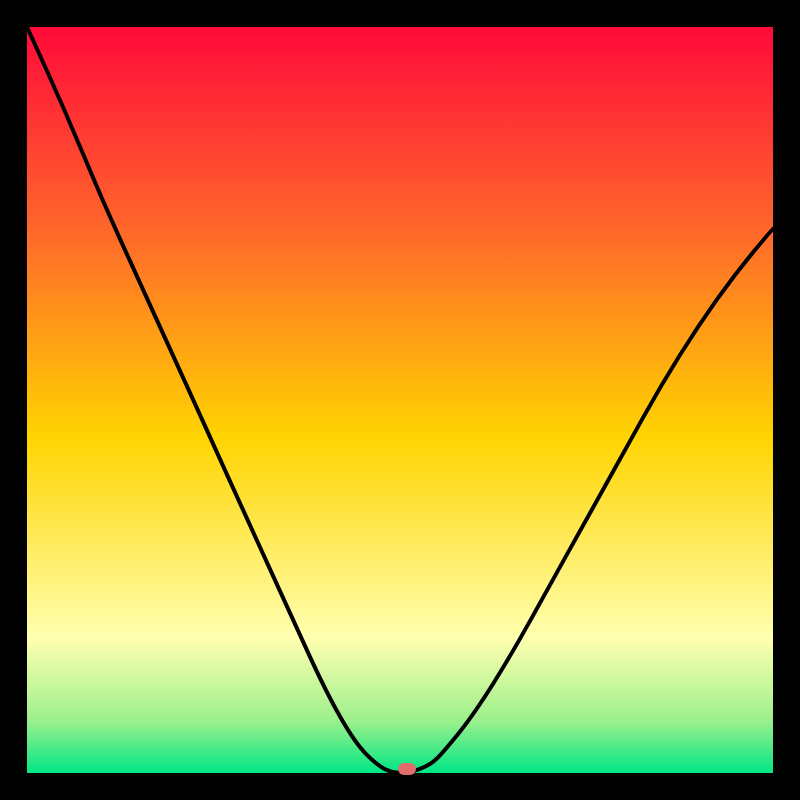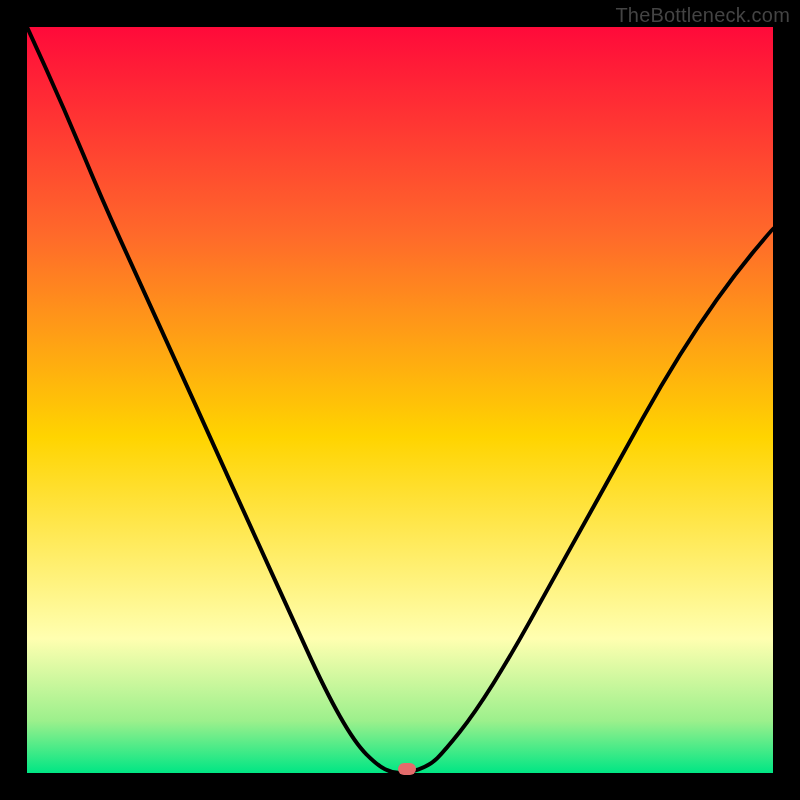--- a/index.html
+++ b/index.html
@@ -64,21 +64,20 @@
     background: #e36b6b;
     border-radius: 6px;
     transform: translate(-50%, -50%);
     z-index: 11;
   }
 </style>
 </head>
 <body>
 
 <div class="stage">
-  <div class="watermark">TheBottleneck.com</div>
 
   <div class="plot-outer">
     <div class="plot">
       <svg class="gradient" viewBox="0 0 746 746" preserveAspectRatio="none">
         <defs>
           <linearGradient id="bg" x1="0" y1="0" x2="0" y2="1">
               <stop offset="0.0%" stop-color="#ff0a3a"></stop>
               <stop offset="28.0%" stop-color="#ff6a2a"></stop>
               <stop offset="55.0%" stop-color="#ffd400"></stop>
               <stop offset="82.0%" stop-color="#ffffb0"></stop>

